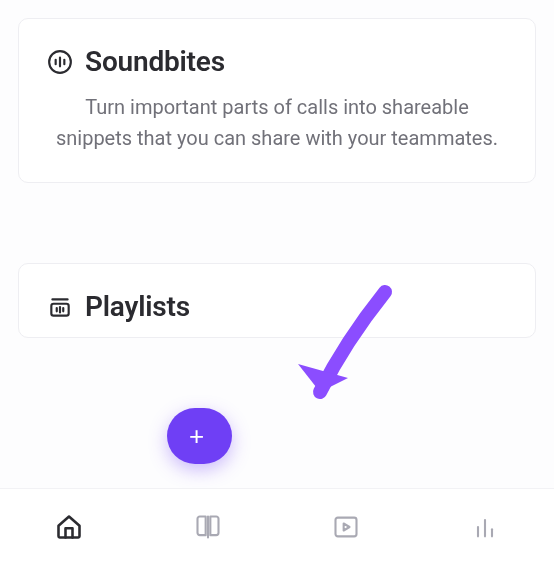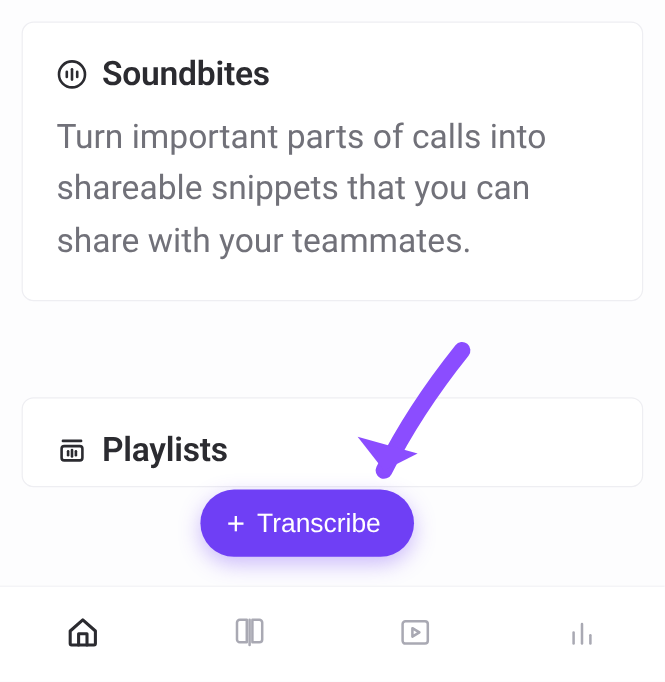--- a/index.html
+++ b/index.html
@@ -10,35 +10,36 @@
     background: #fdfdfe;
     overflow: hidden;
     position: relative;
   }
   .card {
     border: 1px solid #eeeef2;
     border-radius: 10px;
     padding: 26px 28px 28px 28px;
     margin: 18px 18px 0 18px;
     background: #fff;
+    text-align: center;
   }
   .card-header {
     display: flex;
     align-items: center;
     gap: 12px;
     margin-bottom: 14px;
   }
   .card-title {
     font-size: 28px;
     font-weight: 600;
     color: #2b2b30;
     letter-spacing: -0.2px;
   }
   .card-desc {
-    font-size: 28px;
+    font-size: 20px;
     line-height: 1.55;
     color: #717179;
     font-weight: 400;
   }
   .gap { height: 62px; }
   .card.playlists {
     padding-bottom: 0;
   }
   .card.playlists .card-desc {
     margin-top: 10px;
@@ -139,21 +140,20 @@
   </div>
 </div>
 
 <svg class="arrow" width="110" height="140" viewBox="0 0 110 140">
   <path d="M 95 10 Q 55 60 30 110" stroke="#8b4dff" stroke-width="14" fill="none" stroke-linecap="round"></path>
   <path d="M 30 110 L 8 82 L 58 96 Z" fill="#8b4dff"></path>
 </svg>
 
 <button class="fab">
   <span class="plus">+</span>
-  <span>Transcribe</span>
 </button>
 
 <nav class="bottom-nav">
   <button class="nav-btn">
     <svg width="28" height="28" viewBox="0 0 24 24">
       <path class="icon-stroke active" d="M3 11 L12 3 L21 11 V20 a1 1 0 0 1 -1 1 H4 a1 1 0 0 1 -1 -1 Z"></path>
       <path class="icon-stroke active" d="M9 21 V13 H15 V21"></path>
     </svg>
   </button>
   <button class="nav-btn">

